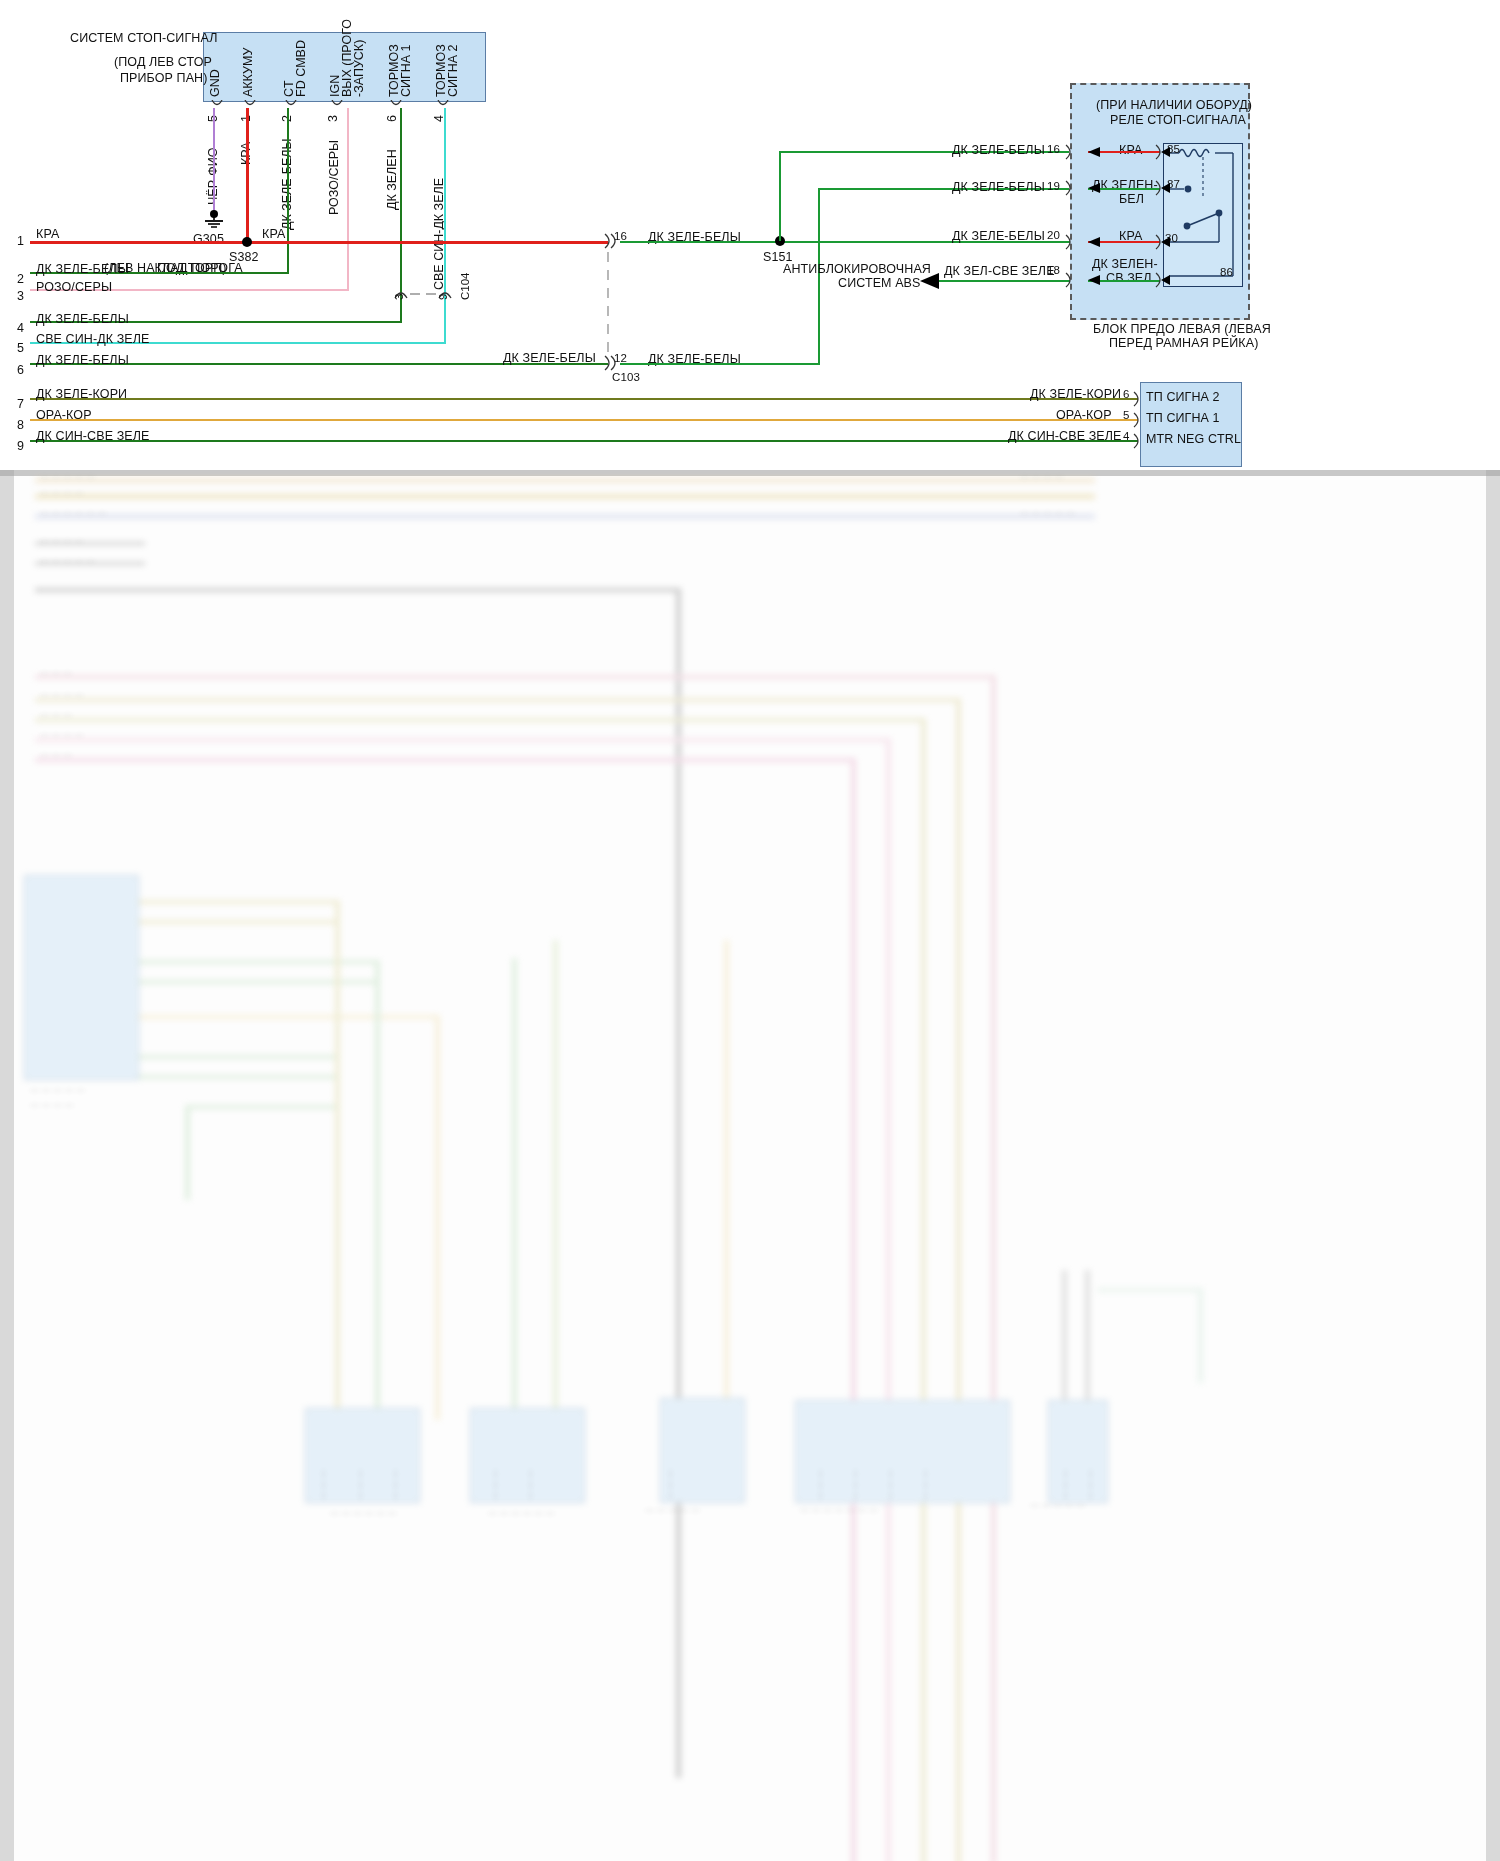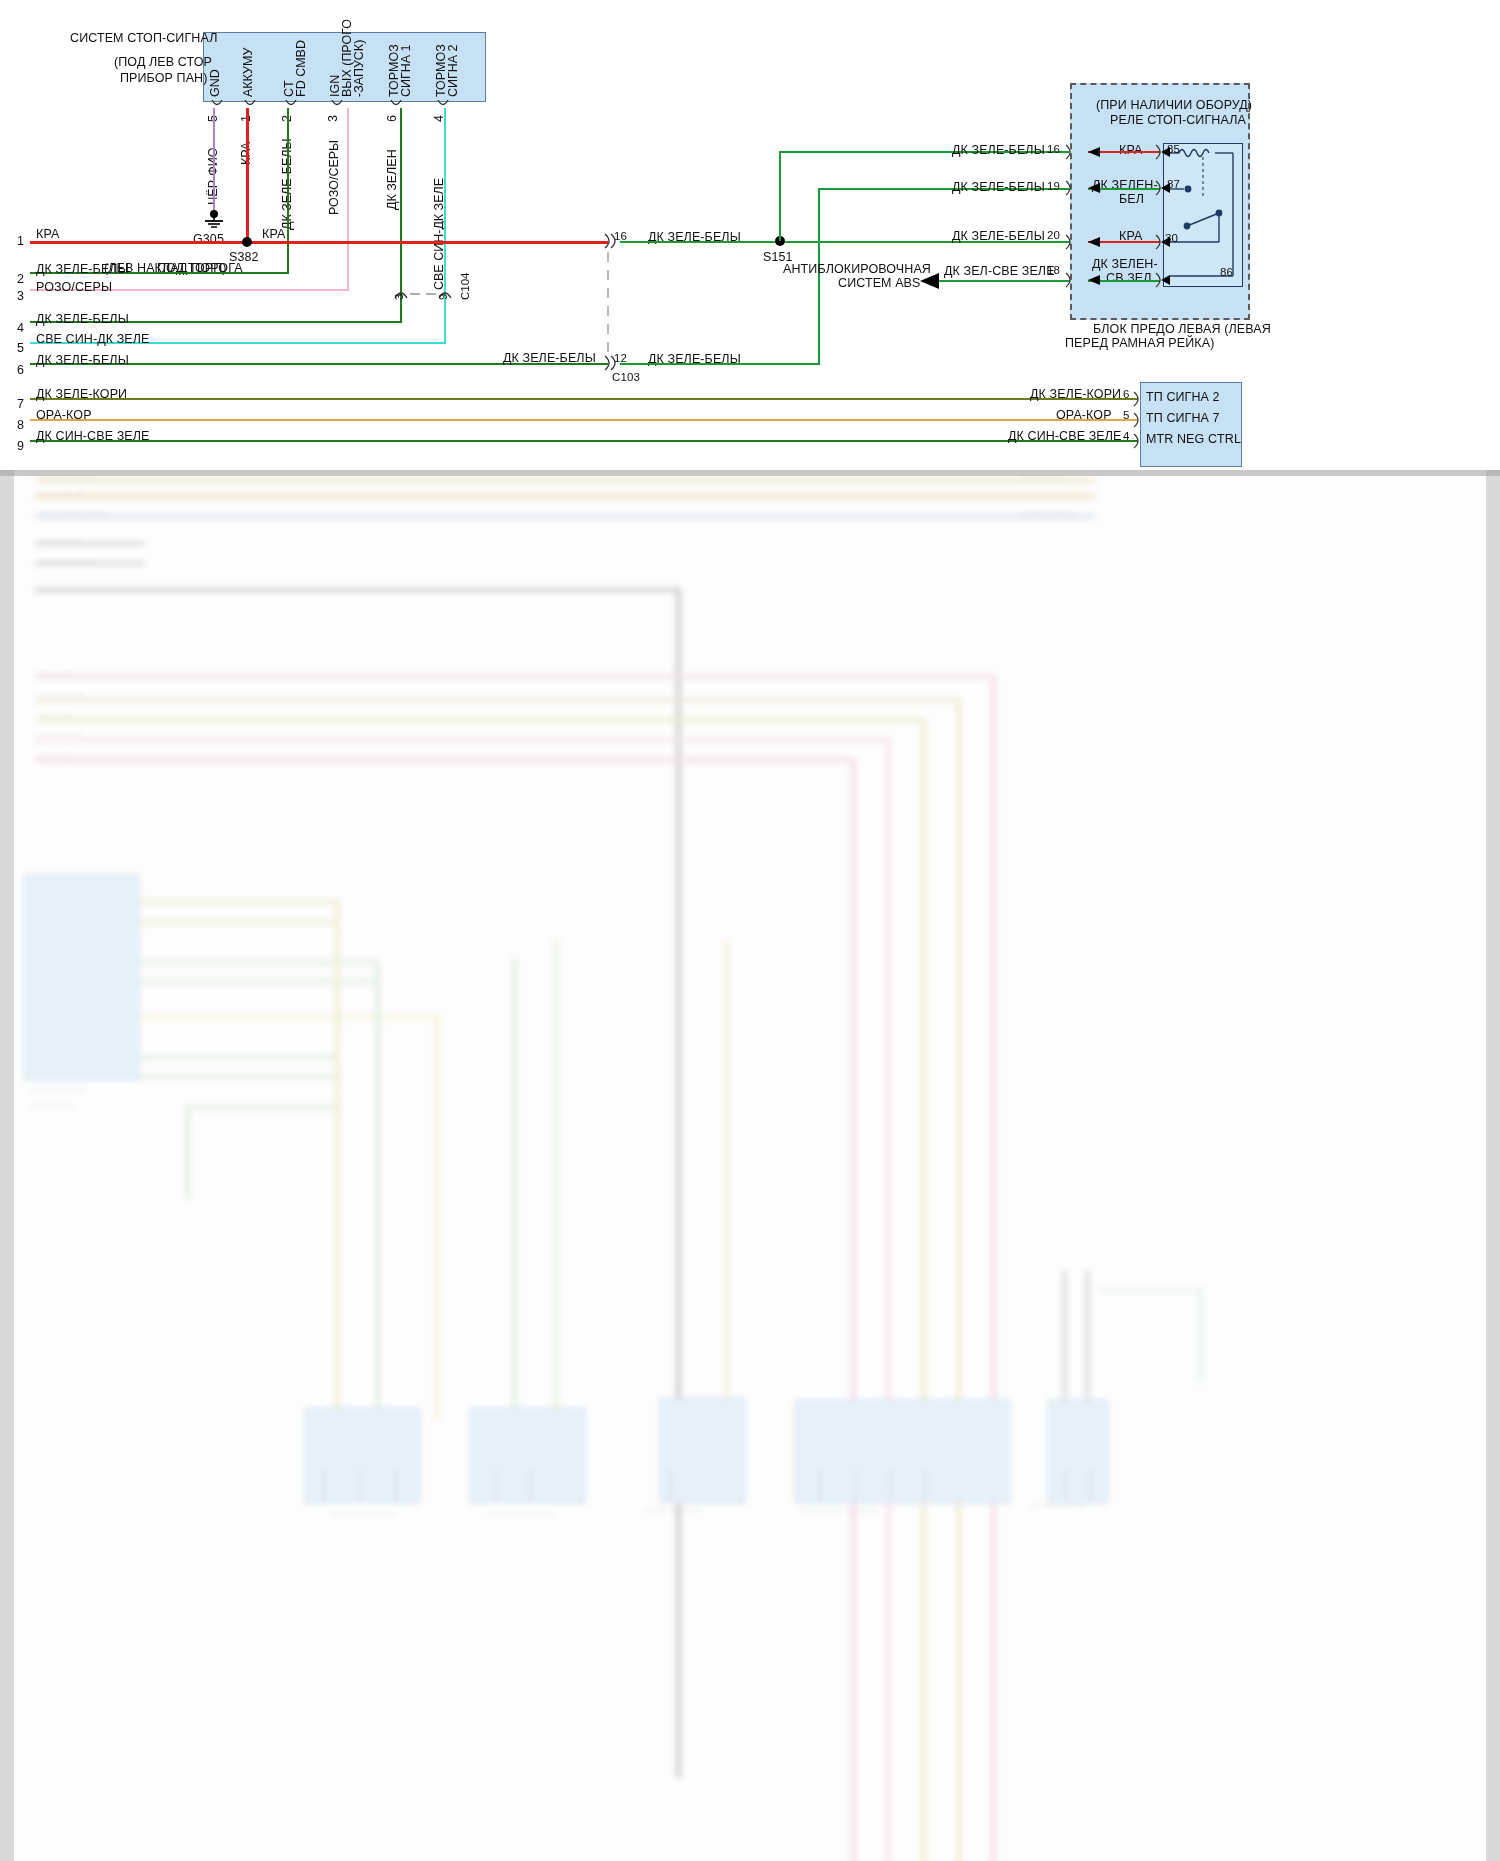--- a/index.html
+++ b/index.html
@@ -272,31 +272,31 @@
     <path d="M96,95 q8,7 0,14" stroke="#333" fill="none" stroke-width="1.2"></path>
     <polygon points="101,102 110,97 110,107" fill="#000"></polygon>
 
     <path d="M6,133 q8,7 0,14" stroke="#333" fill="none" stroke-width="1.2"></path>
     <polygon points="28,140 40,135 40,145" fill="#000"></polygon>
     <path d="M96,133 q8,7 0,14" stroke="#333" fill="none" stroke-width="1.2"></path>
     <polygon points="101,140 110,135 110,145" fill="#000"></polygon>
   </svg>
 
   <div class="lbl" style="left:1093px;top:322px;">БЛОК ПРЕДО ЛЕВАЯ (ЛЕВАЯ</div>
-  <div class="lbl" style="left:1065px;top:336px;">ПЕРЕД РАМНАЯ РЕЙКА)</div>
+  <div class="lbl" style="left:1109px;top:336px;">ПЕРЕД РАМНАЯ РЕЙКА)</div>
 
   <div class="box" style="left:1140px;top:382px;width:102px;height:85px;"></div>
 
   <div class="lbl" style="left:1030px;top:387px;">ДК ЗЕЛЕ-КОРИ</div>
   <div class="lbl sm" style="left:1123px;top:388px;">6</div>
   <div class="lbl" style="left:1146px;top:390px;">ТП СИГНА 2</div>
 
   <div class="lbl" style="left:1056px;top:408px;">ОРА-КОР</div>
   <div class="lbl sm" style="left:1123px;top:409px;">5</div>
-  <div class="lbl" style="left:1146px;top:411px;">ТП СИГНА 7</div>
+  <div class="lbl" style="left:1146px;top:411px;">ТП СИГНА 1</div>
 
   <div class="lbl" style="left:1008px;top:429px;">ДК СИН-СВЕ ЗЕЛЕ</div>
   <div class="lbl sm" style="left:1123px;top:430px;">4</div>
   <div class="lbl" style="left:1146px;top:432px;">MTR NEG CTRL</div>
 
   <svg style="position:absolute;left:1132px;top:390px;width:12px;height:60px;">
     <path d="M2,2 q8,7 0,14" stroke="#333" fill="none" stroke-width="1.2"></path>
     <path d="M2,23 q8,7 0,14" stroke="#333" fill="none" stroke-width="1.2"></path>
     <path d="M2,44 q8,7 0,14" stroke="#333" fill="none" stroke-width="1.2"></path>
   </svg>

